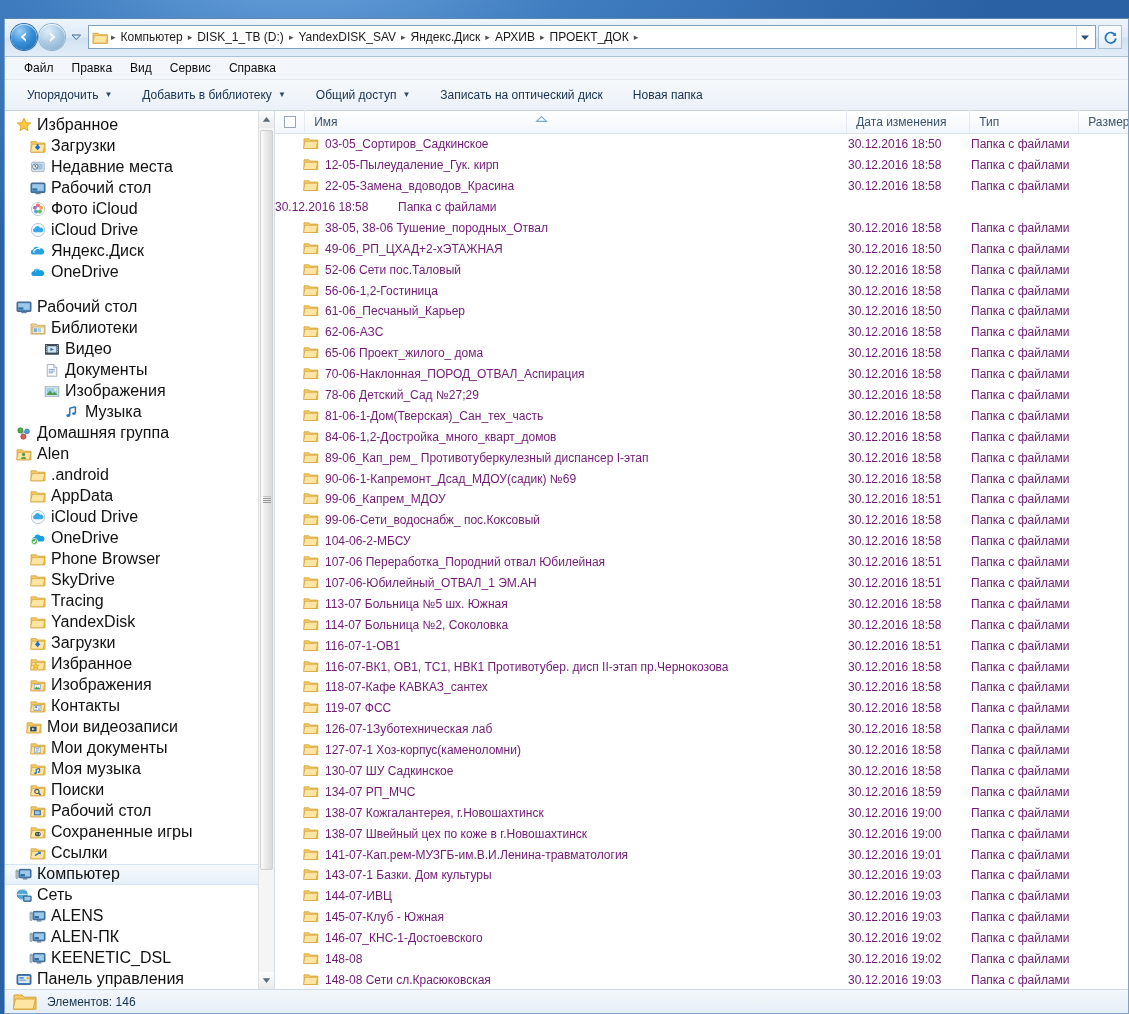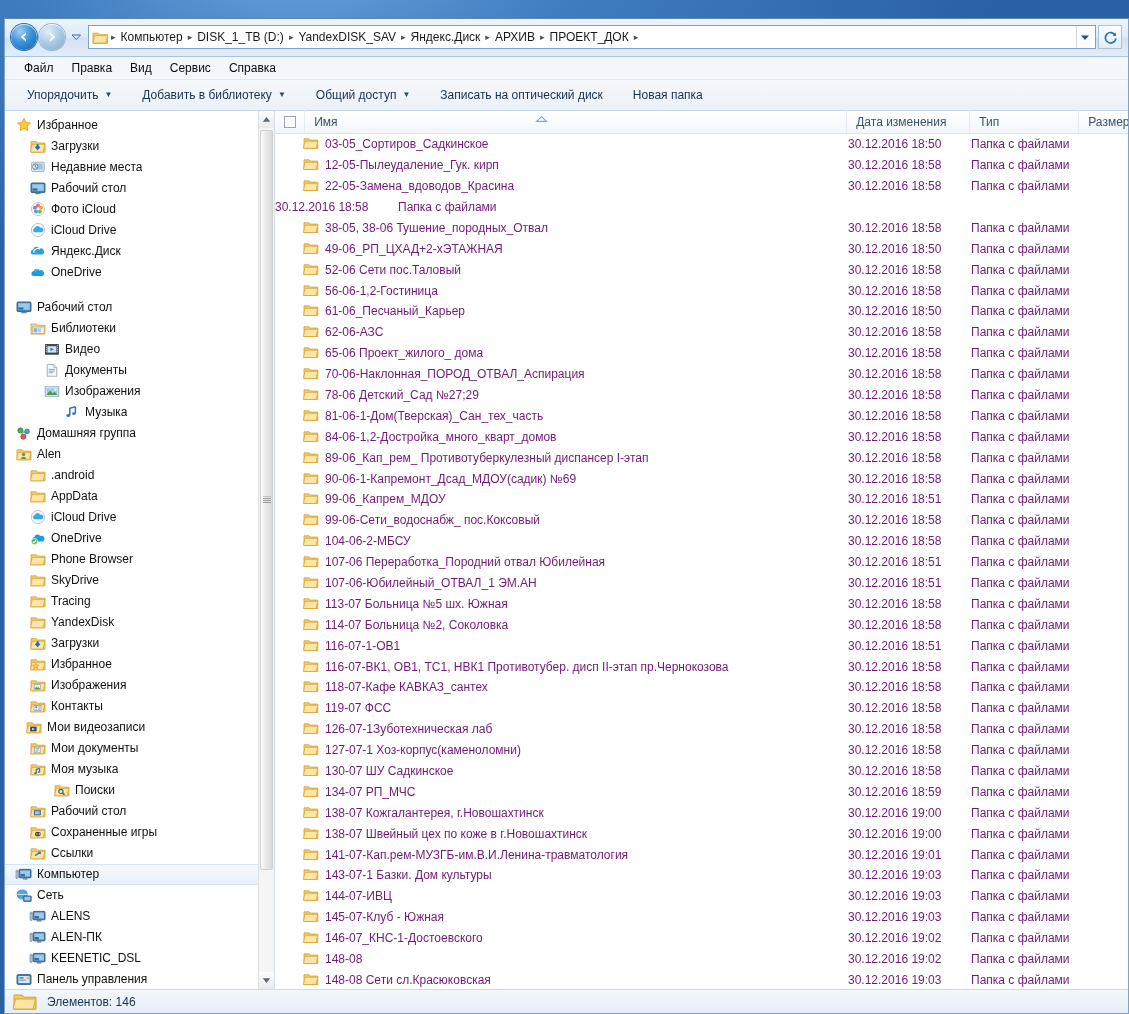--- a/index.html
+++ b/index.html
@@ -130,21 +130,21 @@
     background: #fff;
     border-right: 1px solid #d7dde4;
     position: relative;
     display: flex;
   }
   .sidebar-scroll {
     flex: 1 1 auto; overflow: hidden; padding-top: 4px;
   }
   .nav-item {
     height: 21px; display: flex; align-items: center;
-    font-size: 12px; color: #111;
+    font-size: 16px; color: #111;
     padding-right: 6px;
     white-space: nowrap;
   }
   .nav-item.sel {
     background: linear-gradient(to bottom, #f5fafd, #e7f1f9);
     border-top: 1px solid #d4e4f2;
     border-bottom: 1px solid #d4e4f2;
   }
   .nav-icon {
     width: 17px; height: 16px; flex: 0 0 17px;
@@ -662,21 +662,21 @@
                 <path d="M1 2.8 h5.4 l1.3 1.4 h7.3 v8.6 h-14 z" fill="#f6cb6b" stroke="#d2a134" stroke-width=".8"></path>
                 <path d="M2.2 5.4 h12.6 l-1.6 7.4 h-12.6 z" fill="#ffe5a3" stroke="#d2a134" stroke-width=".7"></path>
                 <path d="M9.6 6.4 L6.2 7.4 v3.6" fill="none" stroke="#2e74b5" stroke-width="1.2"></path>
                 <path d="M9.6 6.4 v3.4" fill="none" stroke="#2e74b5" stroke-width="1.2"></path>
                 <ellipse cx="5.4" cy="11.2" rx="1.2" ry="1" fill="#2e74b5"></ellipse>
                 <ellipse cx="8.8" cy="10.1" rx="1.1" ry=".9" fill="#2e74b5"></ellipse>
               </svg>
             </span>
             <span class="nav-label">Моя музыка</span>
           </div>
-          <div class="nav-item" style="padding-left: 24px; margin-left: 24px;">
+          <div class="nav-item" style="padding-left: 24px;">
             <span class="nav-icon">
               <svg width="16" height="15" viewBox="0 0 16 15">
                 <path d="M1 2.8 h5.4 l1.3 1.4 h7.3 v8.6 h-14 z" fill="#f6cb6b" stroke="#d2a134" stroke-width=".8"></path>
                 <path d="M2.2 5.4 h12.6 l-1.6 7.4 h-12.6 z" fill="#ffe5a3" stroke="#d2a134" stroke-width=".7"></path>
                 <circle cx="6.9" cy="8.4" r="2.1" fill="none" stroke="#47617a" stroke-width="1.2"></circle>
                 <path d="M8.5 10 L10.6 11.9" stroke="#47617a" stroke-width="1.5"></path>
               </svg>
             </span>
             <span class="nav-label">Поиски</span>
           </div>

